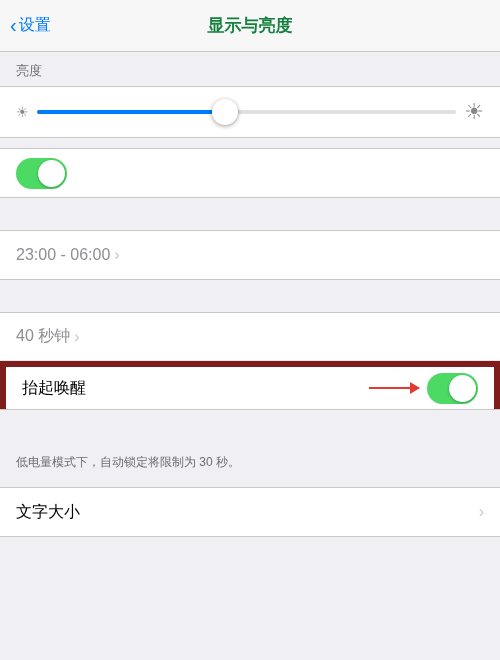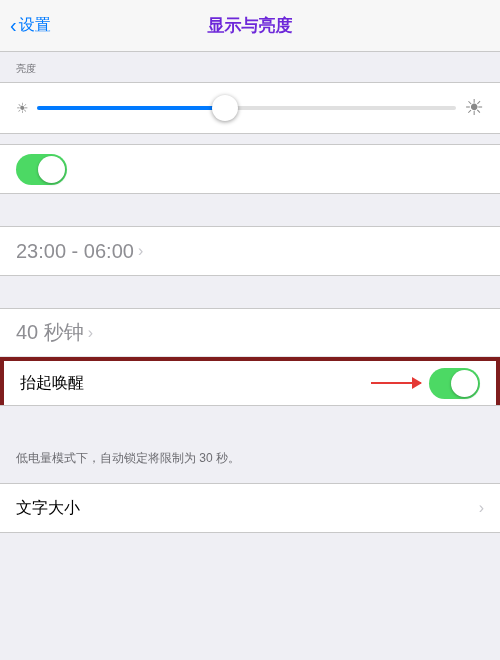--- a/index.html
+++ b/index.html
@@ -31,34 +31,34 @@
       cursor: pointer;
     }
     .nav-back-chevron {
       font-size: 20px;
       margin-right: 2px;
       color: #007aff;
     }
     .nav-title {
       font-size: 17px;
       font-weight: 600;
-      color: #6d28d9;
+      color: #15803d;
     }
 
     
     .section-gap {
       height: 32px;
     }
     .section-gap-sm {
       height: 10px;
     }
 
     
     .section-label {
-      font-size: 10px;
+      font-size: 13px;
       color: #6d6d72;
       padding: 0 16px 6px 16px;
     }
 
     
     .card-group {
       background: #fff;
       border-top: 1px solid #c8c8c8;
       border-bottom: 1px solid #c8c8c8;
     }
@@ -75,21 +75,21 @@
       border-bottom: none;
     }
 
     .row-label {
       font-size: 16px;
       color: #000;
       flex: 1;
     }
 
     .row-value {
-      font-size: 20px;
+      font-size: 16px;
       color: #8e8e93;
       margin-right: 4px;
     }
 
     .chevron-right {
       color: #c7c7cc;
       font-size: 16px;
     }
 
     
@@ -151,21 +151,21 @@
       height: 27px;
       background: #fff;
       border-radius: 50%;
       box-shadow: 0 1px 3px rgba(0,0,0,0.3);
       position: absolute;
       right: 2px;
     }
 
     
     .highlighted-row {
-      border: 4px solid #7f1d1d;
+      border: 6px solid #7f1d1d;
       position: relative;
     }
 
     
     .arrow-annotation {
       display: flex;
       align-items: center;
       margin-right: 8px;
     }
     .arrow-line {

